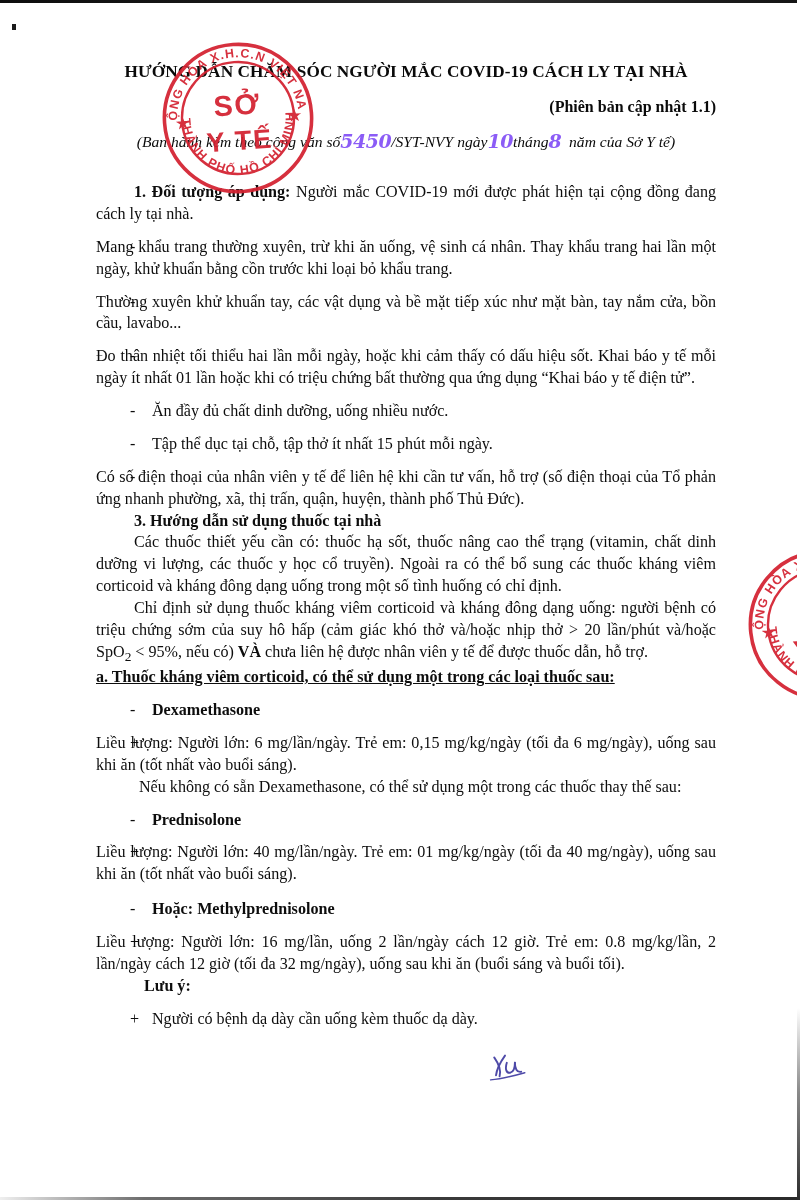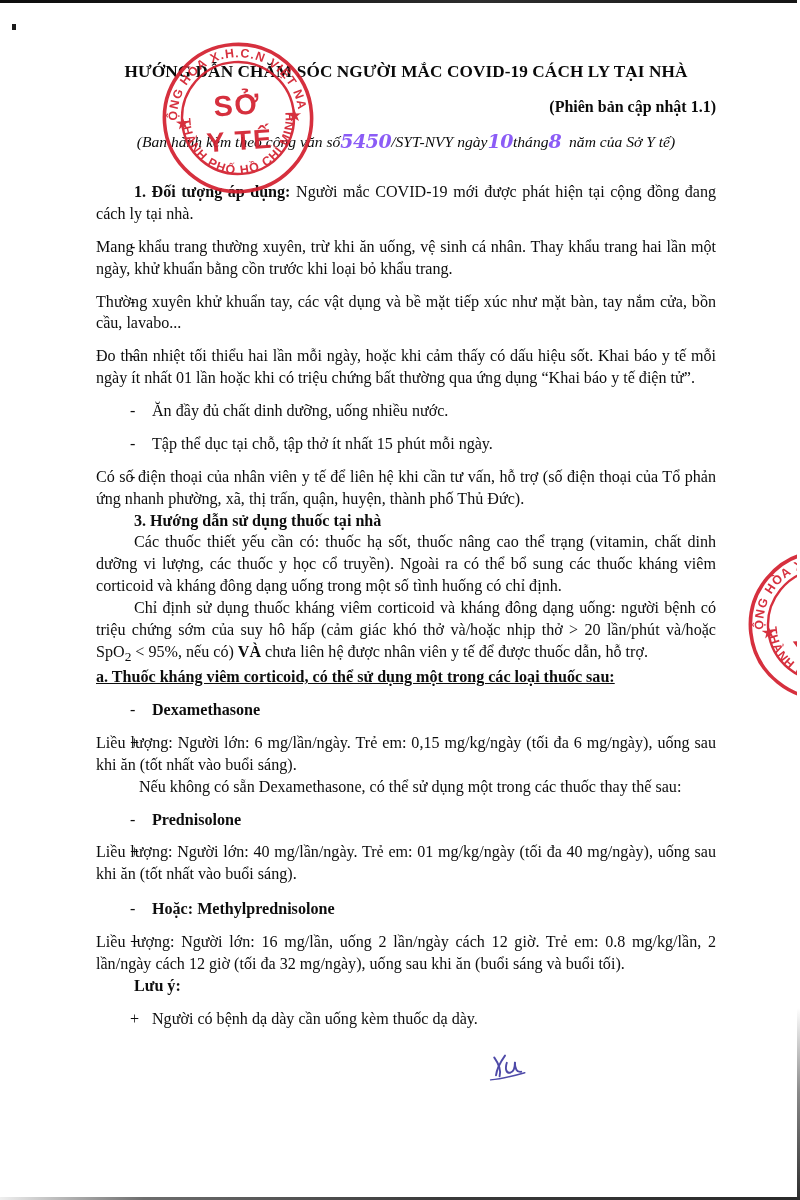--- a/index.html
+++ b/index.html
@@ -235,21 +235,21 @@
     <div class="bullet sp-before-md">
       <span class="mark">-</span>
       <span class="btext nojust"><b>Hoặc: Methylprednisolone</b></span>
     </div>
 
     <div class="bullet sp-before-sm">
       <span class="mark">+</span>
       <span class="btext hang">Liều lượng: Người lớn: 16 mg/lần, uống 2 lần/ngày cách 12 giờ. Trẻ em: 0.8 mg/kg/lần, 2 lần/ngày cách 12 giờ (tối đa 32 mg/ngày), uống sau khi ăn (buổi sáng và buổi tối).</span>
     </div>
 
-    <p class="para sp-before-md" style="margin-left:38px">
+    <p class="para sp-before-md" style="margin-left:48px">
       <b>Lưu ý:</b>
     </p>
 
     <div class="bullet sp-before-sm">
       <span class="mark">+</span>
       <span class="btext nojust">Người có bệnh dạ dày cần uống kèm thuốc dạ dày.</span>
     </div>
 
   </div>
 

